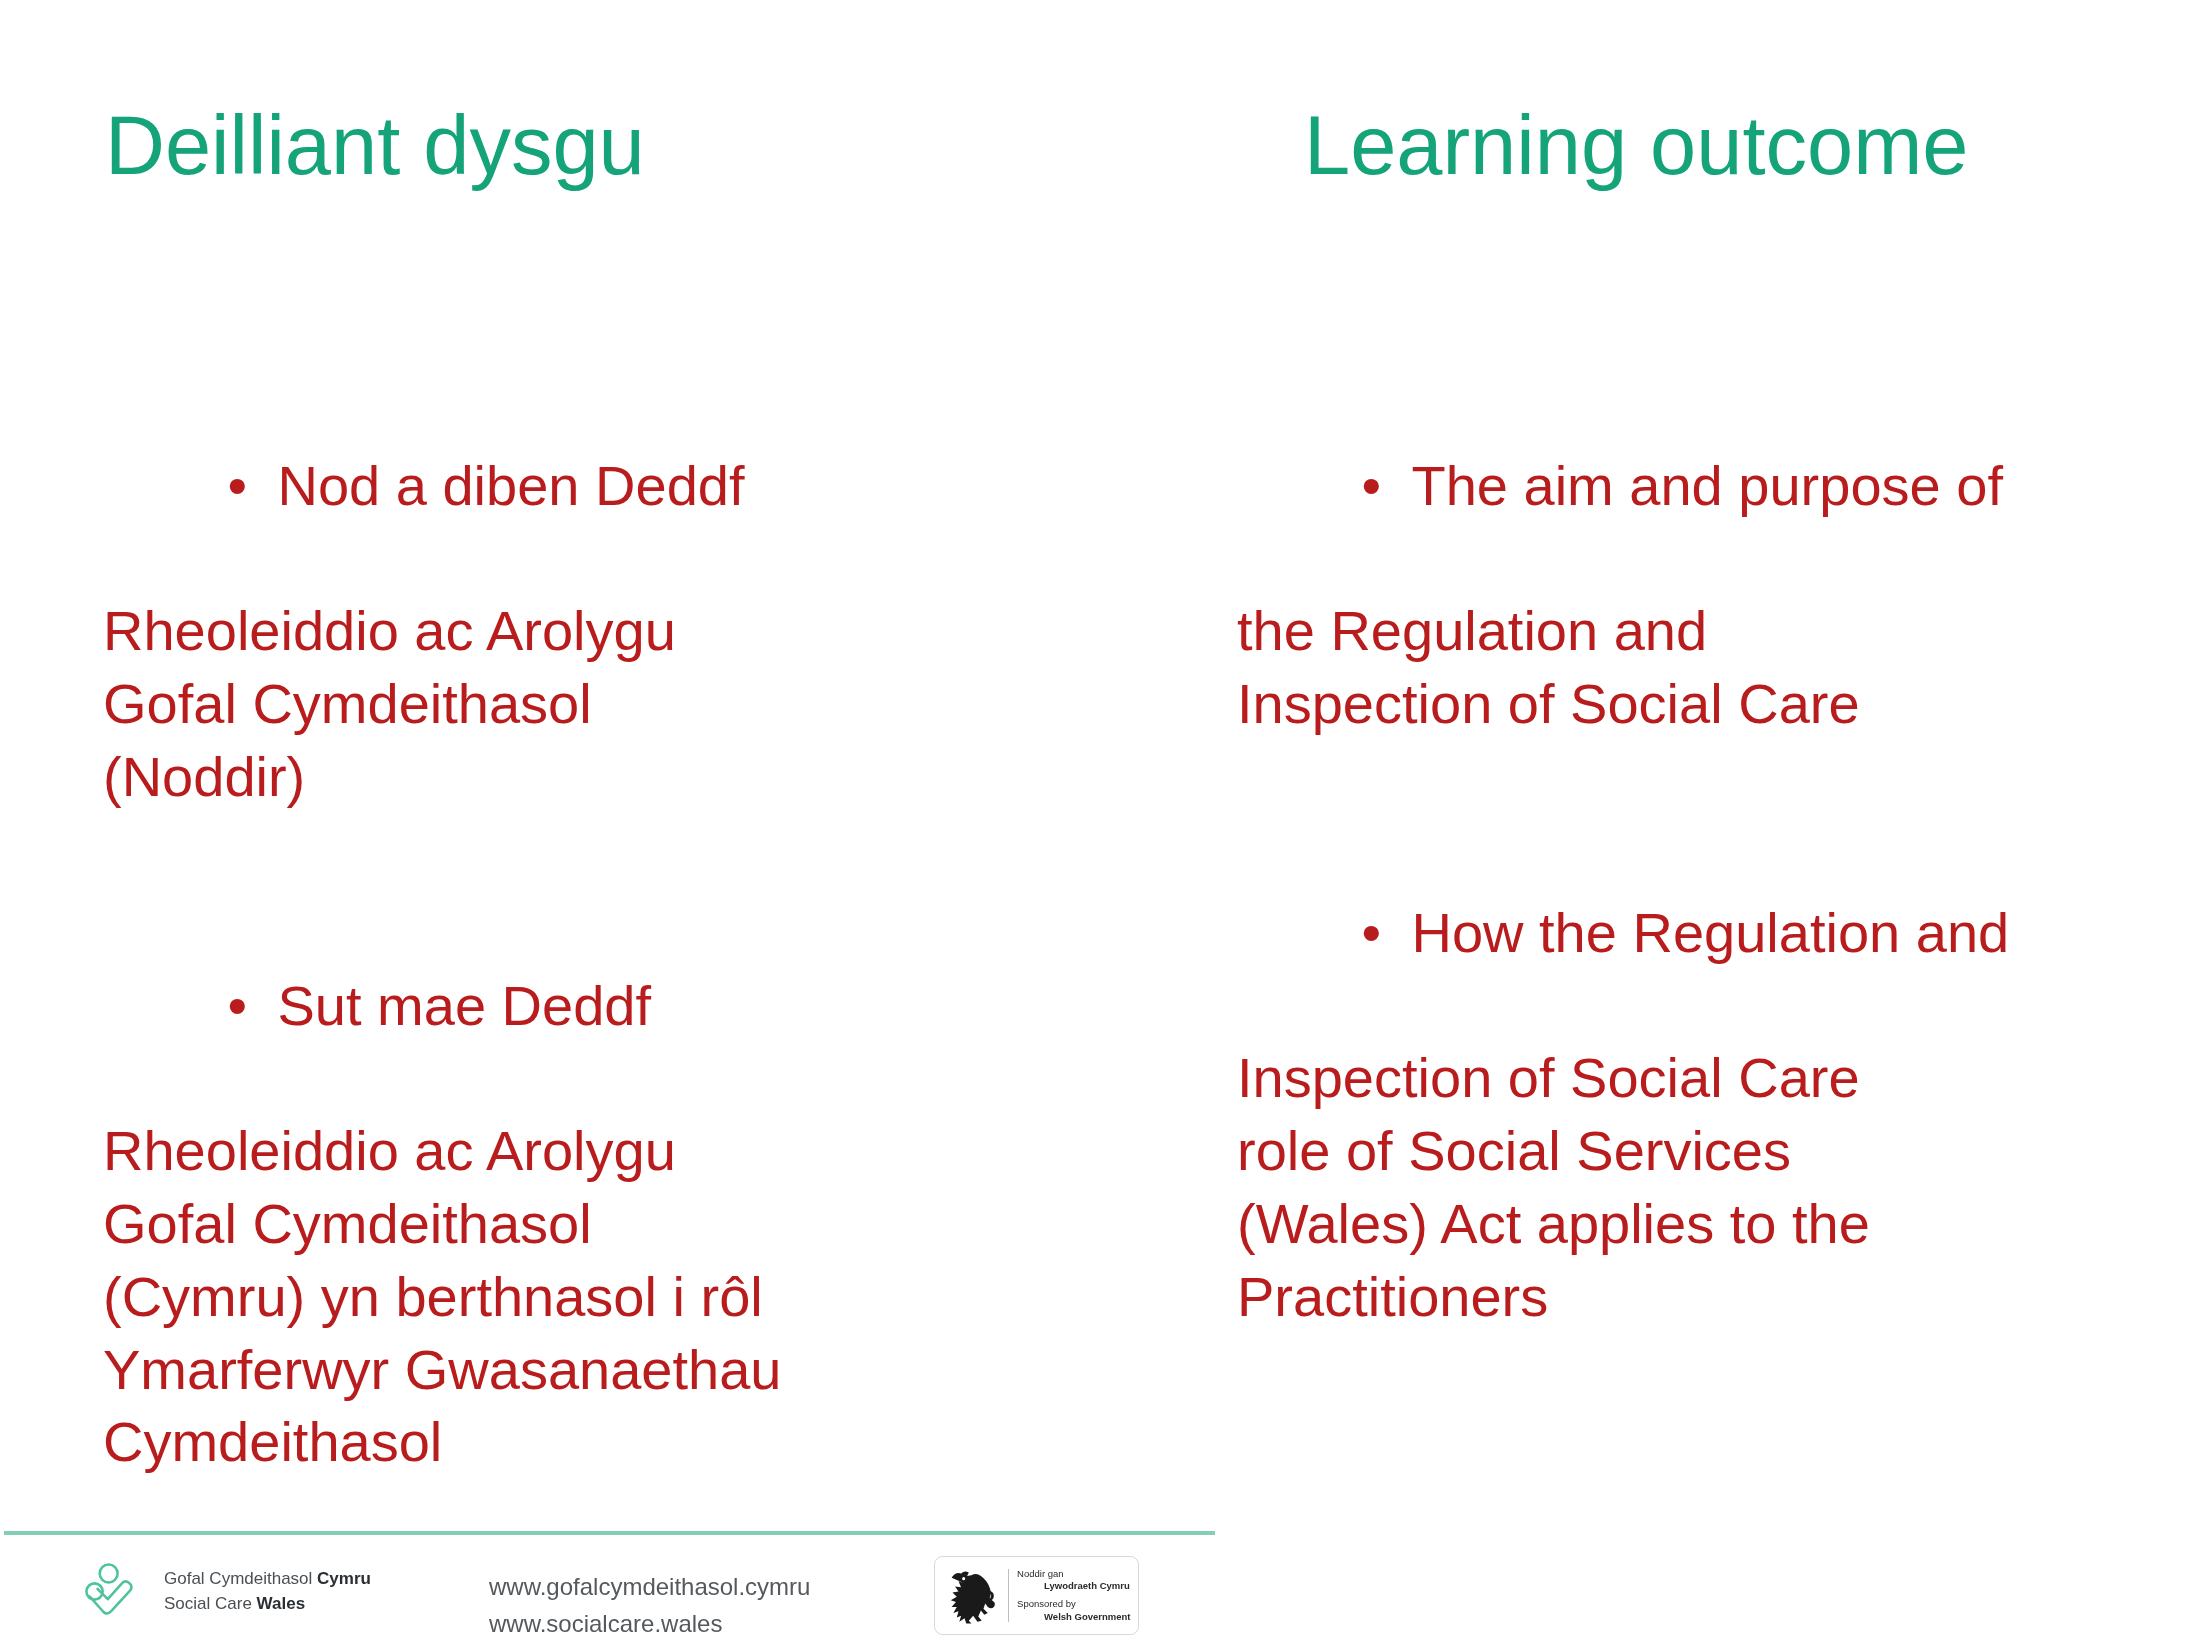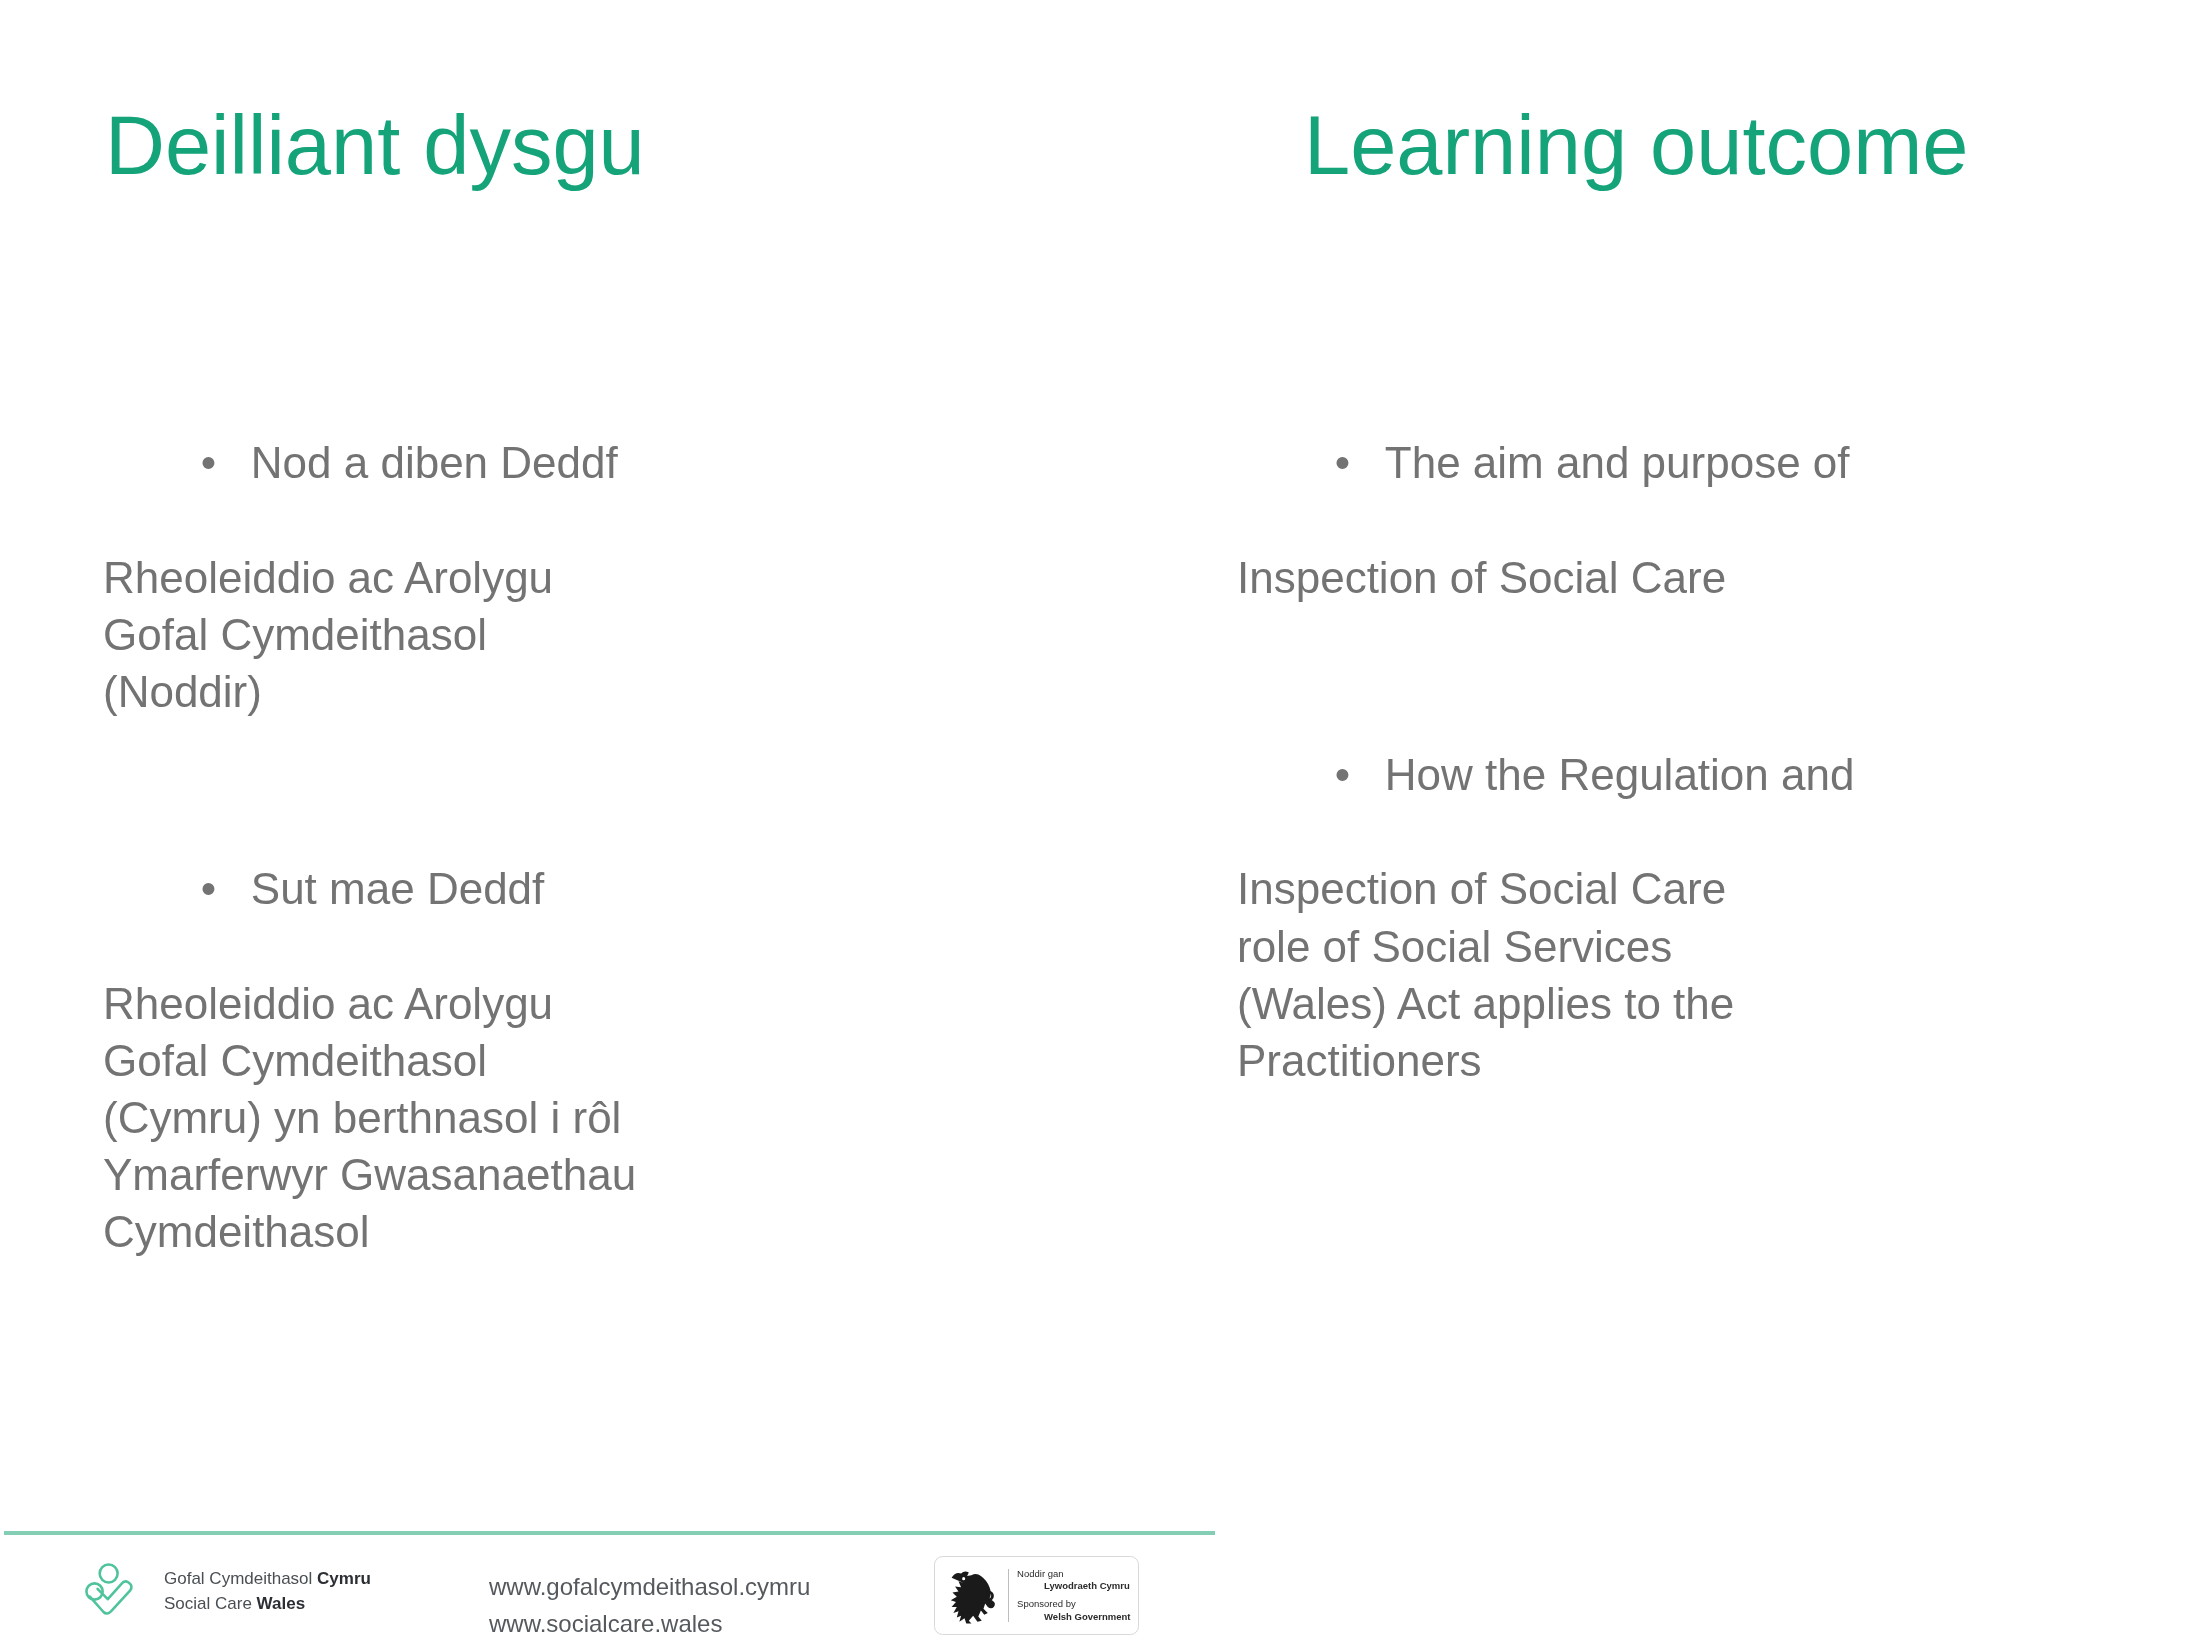--- a/index.html
+++ b/index.html
@@ -30,23 +30,23 @@
     white-space: nowrap;
   }
   .title-cy { left: 105px;  top: 102px; }
   .title-en { left: 1304px; top: 102px; }
 
   
   .column {
     position: absolute;
     font-family: "Liberation Sans", sans-serif;
     font-weight: 400;
-    font-size: 44px;
+    font-size: 56px;
     line-height: 1.30;
-    color: #737373;
+    color: #b91c1c;
   }
   .col-cy { left: 103px;  top: 377px; width: 989px; }
   .col-en { left: 1237px; top: 377px; width: 912px; }
 
   .bullet-block { margin: 0 0 0 0; }
   .bullet-block + .bullet-block { margin-top: 83px; }
 
   .bullet-line { white-space: pre; }
   .bullet-line.first { text-indent: 0; }
 
@@ -166,20 +166,21 @@
     </div>
 
   </div>
 
   <div class="column col-en">
 
     <div class="bullet-block">
       <div class="bullet-line first">
         <span class="bullet-marker">•</span><span>The aim and purpose of</span>
       </div>
+      <div class="bullet-line"><span>the Regulation and</span></div>
       <div class="bullet-line"><span>Inspection of Social Care</span></div>
     </div>
 
     <div class="bullet-block">
       <div class="bullet-line first">
         <span class="bullet-marker">•</span><span>How the Regulation and</span>
       </div>
       <div class="bullet-line"><span>Inspection of Social Care</span></div>
       <div class="bullet-line"><span>role of Social Services</span></div>
       <div class="bullet-line"><span>(Wales) Act applies to the</span></div>

